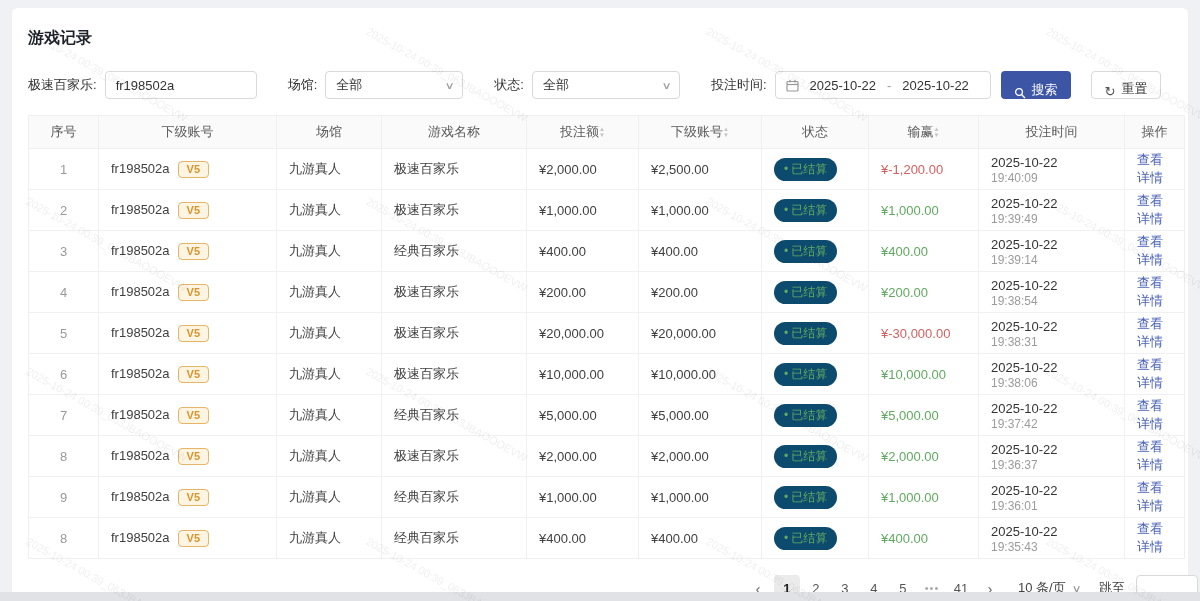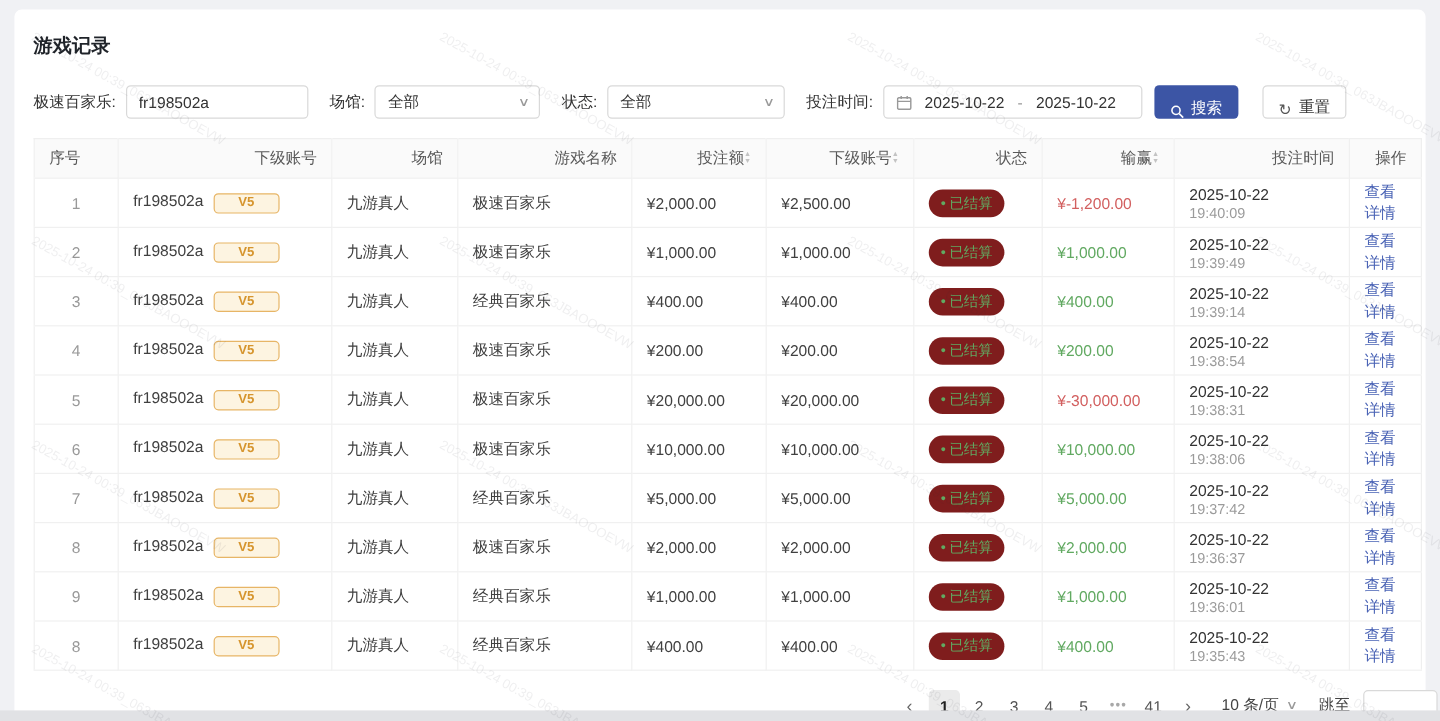--- a/index.html
+++ b/index.html
@@ -4,45 +4,45 @@
 <style>
   *{box-sizing:border-box;margin:0;padding:0}
   html,body{width:1200px;height:601px;overflow:hidden}
   body{font-family:"Liberation Sans","DejaVu Sans",sans-serif;background:#f0f1f4;position:relative;font-size:13px;color:#333}
 
   .card{position:absolute;left:12px;top:8px;width:1176px;background:#fff;border-radius:6px;padding:16px 10px 16px 10px;z-index:1}
   .title{font-size:16px;font-weight:700;color:#1f2329;margin:4px 0 22px 6px}
 
   .filters{display:flex;align-items:center;margin:0 0 16px 6px;white-space:nowrap}
   .filters label{color:#333;margin-right:8px}
-  .ml18{margin-left:18px}.ml10{margin-left:10px}.ml20{margin-left:20px}
+  .ml18{margin-left:31px}.ml10{margin-left:10px}.ml20{margin-left:20px}
   .inp{height:28px;border:1px solid #d9d9d9;border-radius:4px;padding:0 10px;font-size:13px;color:#333;width:152px;font-family:inherit;outline:none}
   .select{height:28px;border:1px solid #d9d9d9;border-radius:4px;display:flex;align-items:center;justify-content:space-between;padding:0 9px 0 10px;cursor:pointer;background:#fff}
   .select.w1{width:138px}.select.w2{width:148px}
   .chev{color:#999;font-size:10px;transform:scaleX(1.4)}
   .daterange{width:216px;height:28px;border:1px solid #d9d9d9;border-radius:4px;display:flex;align-items:center;padding:0 10px;gap:11px;cursor:pointer;background:#fff}
   .daterange .sep{color:#999}
   .btn{height:28px;border-radius:4px;display:inline-flex;align-items:flex-end;gap:6px;padding:0 13px;font-size:13px;cursor:pointer;border:none;font-family:inherit}
   .btn.primary{background:#3c55a5;color:#fff}
   .btn.plain{background:#fff;border:1px solid #d9d9d9;color:#333}
   .reset-ic{font-size:13px;line-height:1;color:#555}
 
   table{border-collapse:collapse;margin:0 6px;width:1156px;table-layout:fixed;border:1px solid #efefef}
   th,td{border-bottom:1px solid #f0f0f0;border-right:1px solid #f0f0f0;font-weight:400;text-align:left;overflow:hidden}
   th:last-child,td:last-child{border-right:none}
   thead th{background:#fafafa;color:#595959;height:33px;padding:0 12px}
-  .th-inner{display:flex;align-items:center;justify-content:flex-end}
-  .th-inner.center{justify-content:flex-start}
+  .th-inner{display:flex;align-items:center;justify-content:center}
+  .th-inner.center{justify-content:center}
   .sorter{display:inline-flex;flex-direction:column;color:#c3c3c3;font-size:6px;line-height:5px;gap:1px;cursor:pointer}
   .sorter i{font-style:normal}
   td{height:37.5px;padding:2px 12px;color:#404040;background:#fff}
   .c-center{text-align:center}
   .row-no{color:#999}
-  .badge{display:inline-block;font-size:11px;line-height:15px;padding:0 20px;border:1px solid #e7b566;background:#fdf4e1;color:#d6952e;border-radius:4px;margin-left:8px;font-weight:700}
-  .pill{display:inline-flex;align-items:center;background:#7f1d1d;border-radius:12px;padding:3px 10px;color:#61a961;font-size:12px}
+  .badge{display:inline-block;font-size:11px;line-height:15px;padding:0 8px;border:1px solid #e7b566;background:#fdf4e1;color:#d6952e;border-radius:4px;margin-left:8px;font-weight:700}
+  .pill{display:inline-flex;align-items:center;background:#0c4a6e;border-radius:12px;padding:3px 10px;color:#61a961;font-size:12px}
   .pill::before{content:"•";margin-right:3px}
   .win{color:#61a961}
   .loss{color:#d25f5f}
   .d1{color:#333;line-height:17px}
   .d2{color:#9b9b9b;font-size:12px;line-height:14px}
   a.detail{color:#4a63b5;text-decoration:none;cursor:pointer}
 
   .pagination{display:flex;align-items:center;justify-content:flex-end;margin:16px -20px 0 0;gap:3px;color:#555}
   .page-item,.arrow{min-width:26px;height:26px;display:inline-flex;align-items:center;justify-content:center;border-radius:4px;cursor:pointer;font-size:13px;color:#555;padding:0 4px}
   .arrow{font-size:15px;color:#666}

